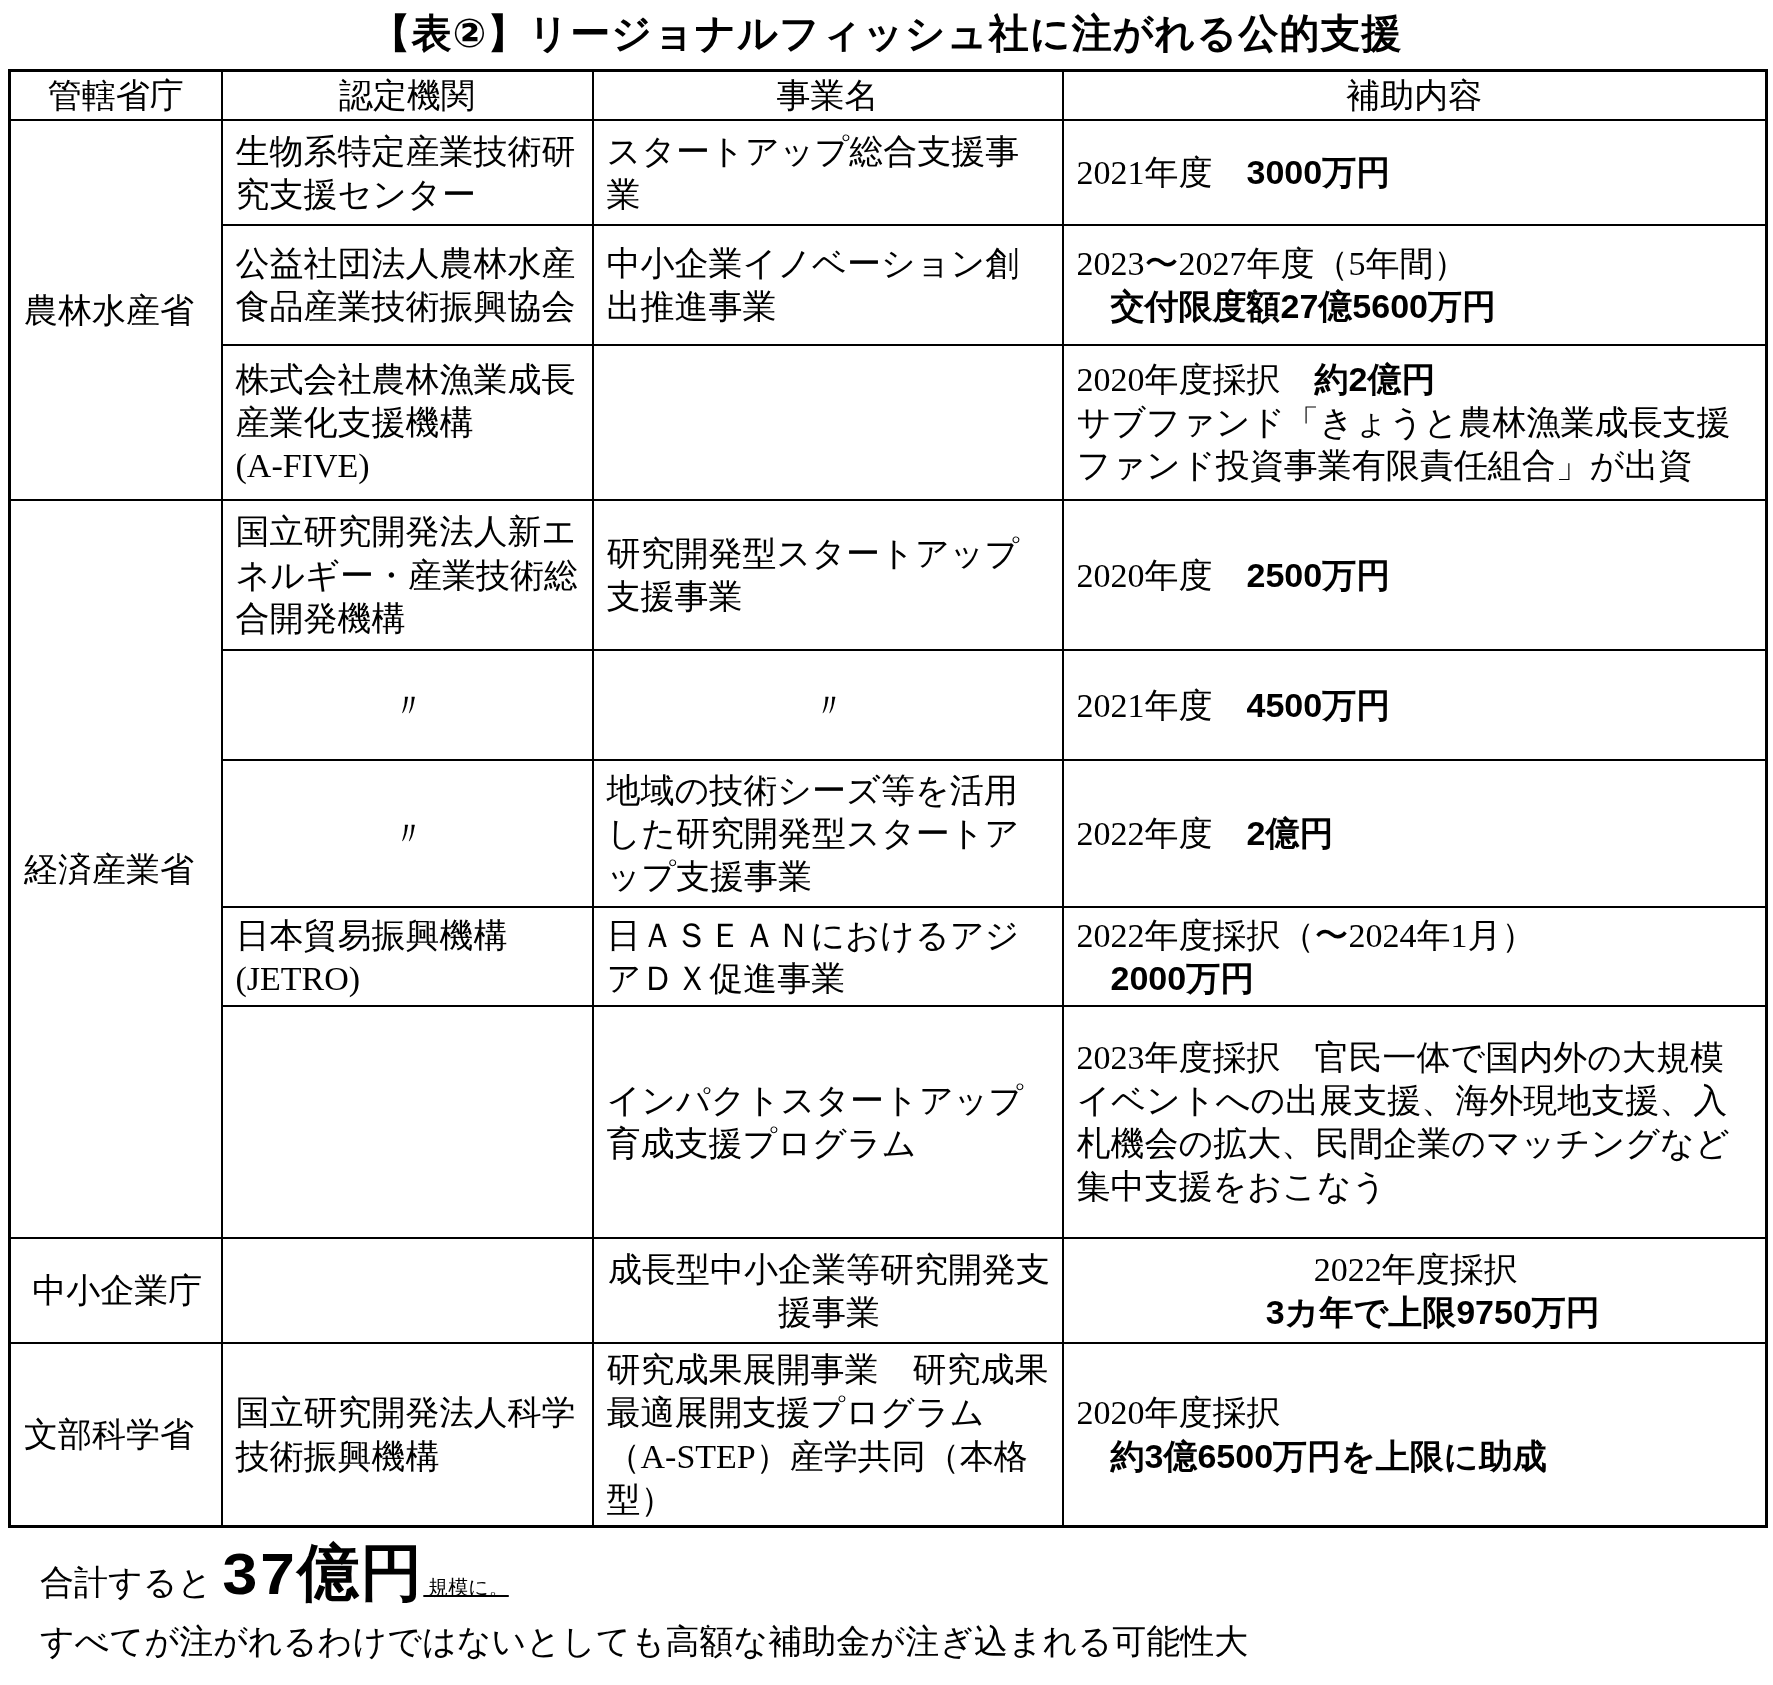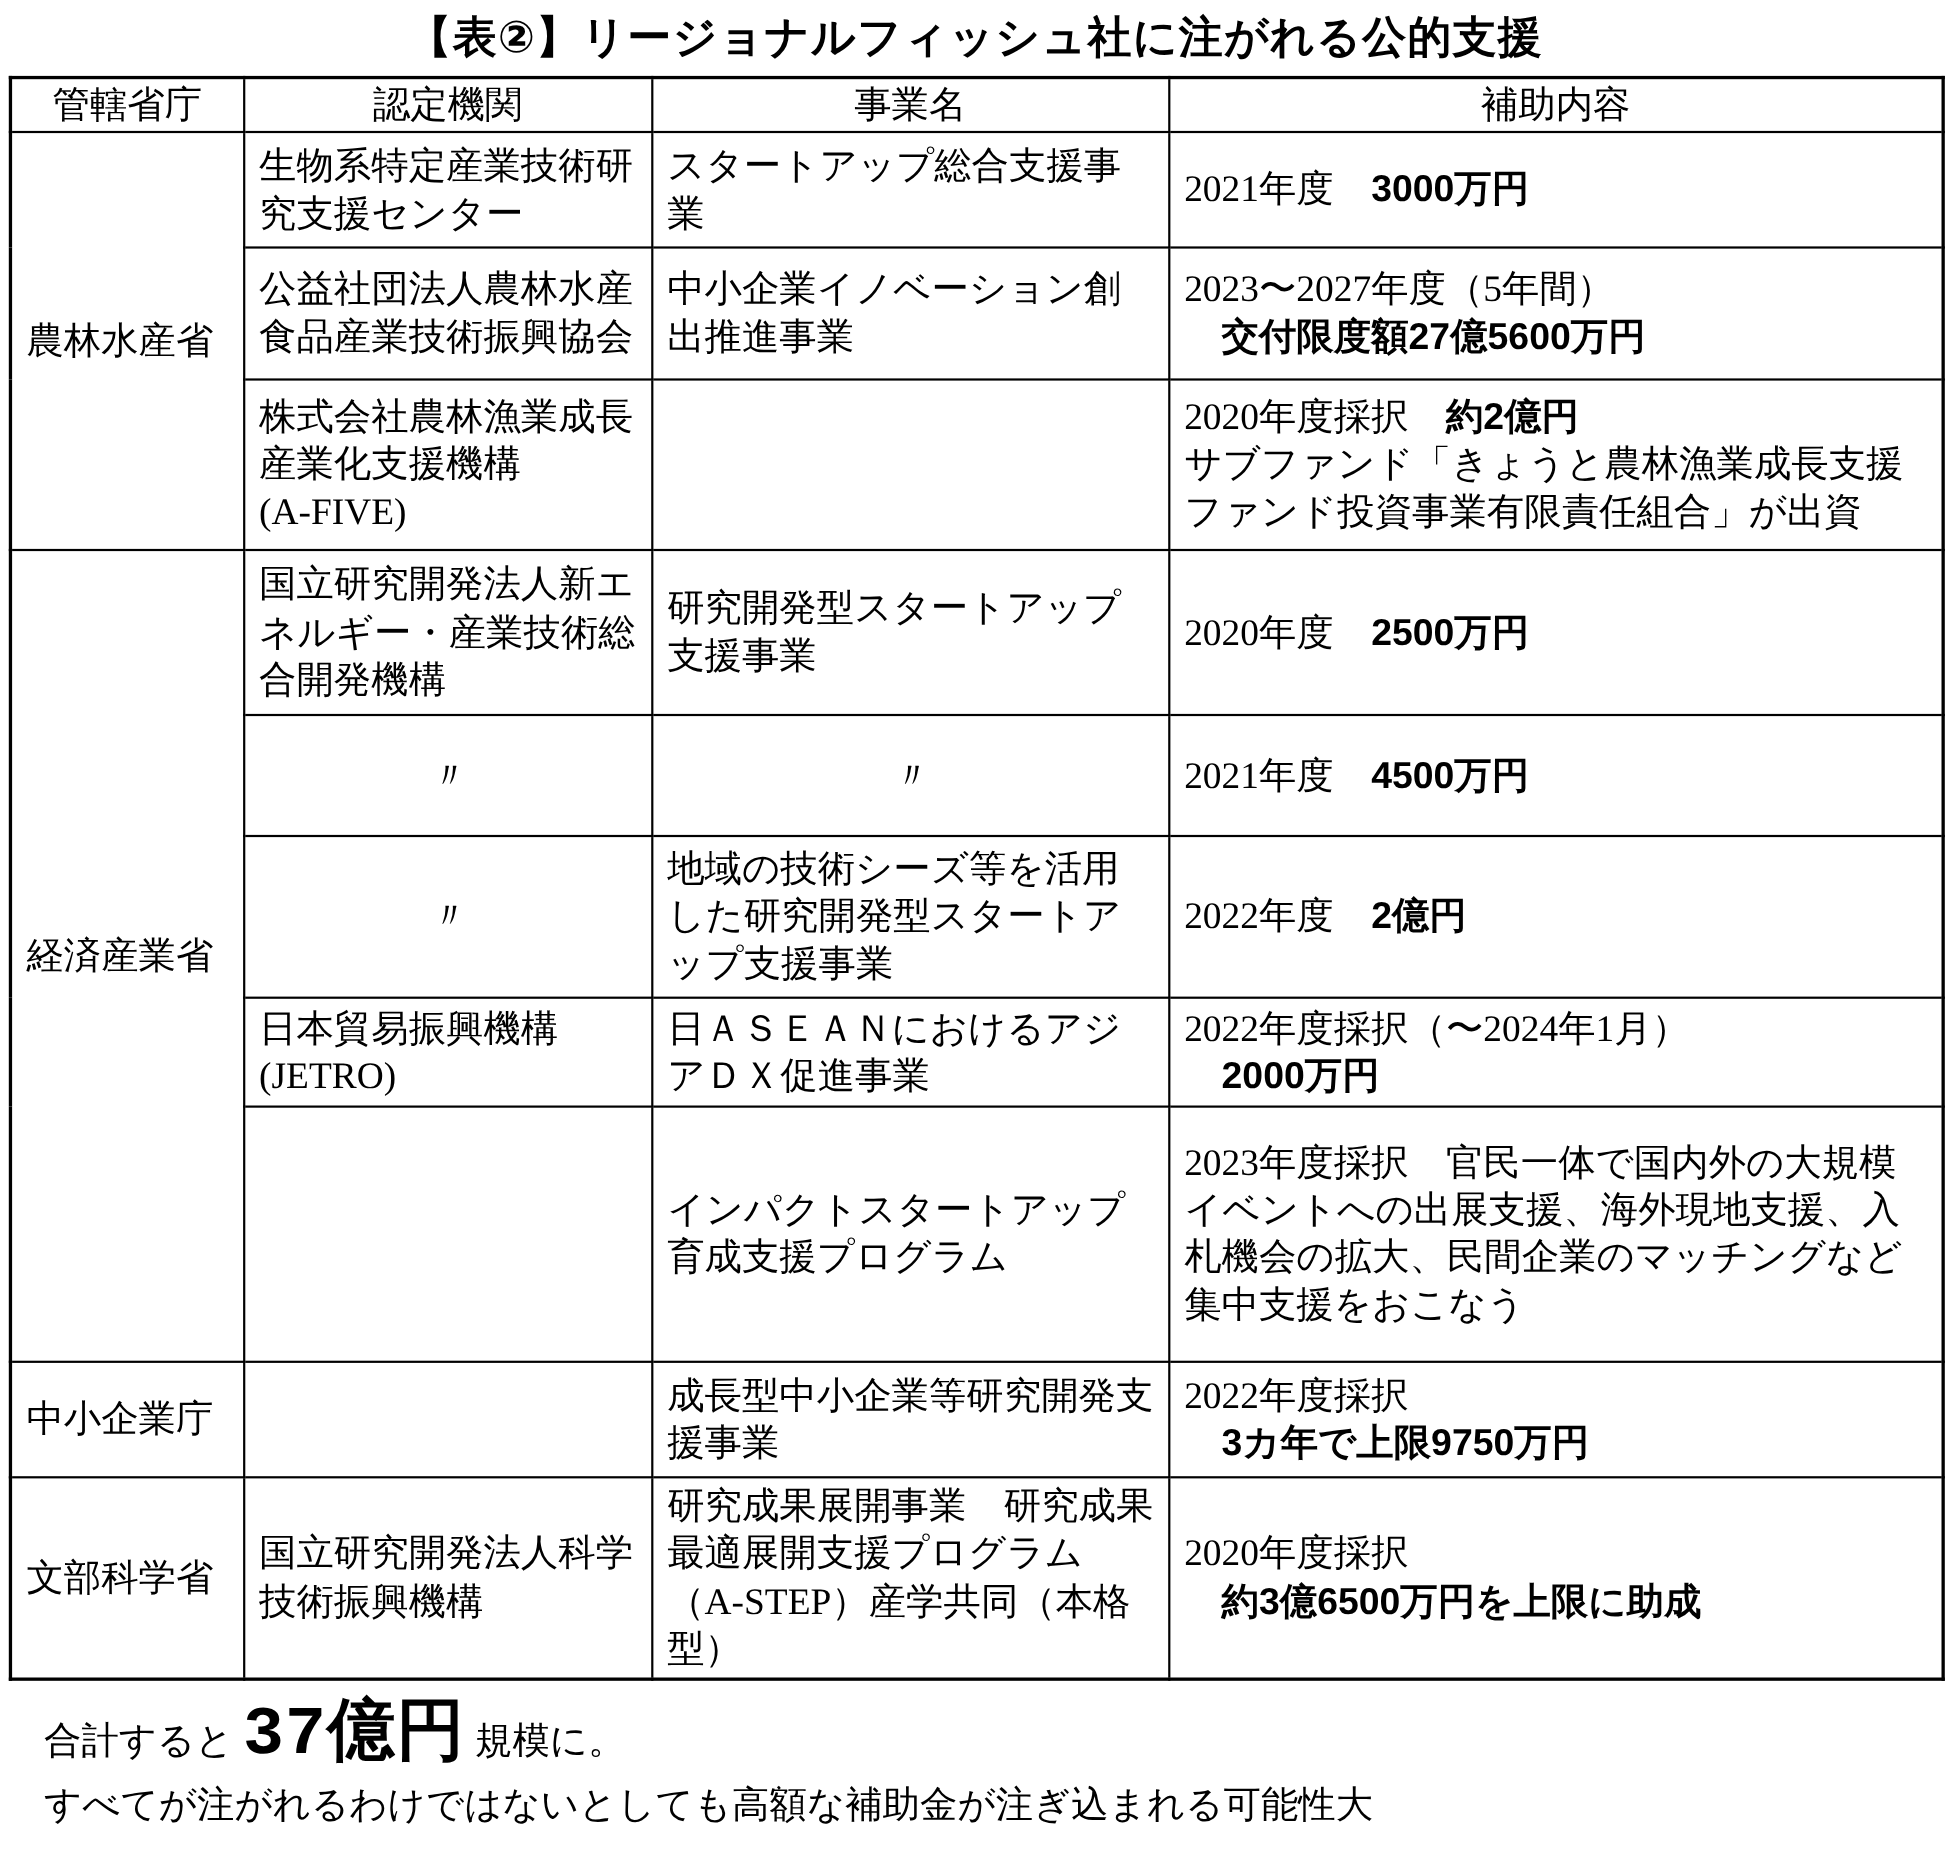--- a/index.html
+++ b/index.html
@@ -25,38 +25,38 @@
     vertical-align:middle;
     overflow:hidden;
   }
   table.support th{
     font-family:"Liberation Sans","DejaVu Sans",sans-serif;
     font-weight:400;text-align:center;padding:2px;
   }
   thead tr{height:48px;}
   tr.r0{height:105px;}  tr.r1{height:120px;} tr.r2{height:155px;}
   tr.r3{height:150px;}  tr.r4{height:110px;} tr.r5{height:147px;}
-  tr.r6{height:99px;}  tr.r7{height:232px;} tr.r8{height:105px;}
+  tr.r6{height:99px;}  tr.r7{height:232px;} tr.r8{height:105px;text-align:center;}
   tr.r9{height:150px;}
   td.col-ministry{padding-left:18px;font-family:"Liberation Sans","DejaVu Sans",sans-serif;}
   td.span-top{vertical-align:top;}
   td.pt-a{padding-top:30px;}
   td.pt-b{padding-top:53px;}
   td.ditto{text-align:center;padding-left:0;}
   span.b{
     font-weight:700;
     font-family:"Liberation Sans","DejaVu Sans",sans-serif;
   }
   .footer{margin:16px 0 0 40px;}
   .footer-line1{font-size:34px;line-height:1.1;margin-bottom:10px;}
   .total-amount{
     font-family:Liberation Mono, monospace;
     font-weight:700;font-size:62px;vertical-align:baseline;letter-spacing:1px;
   }
-  .total-suffix{font-size:34px;}
+  .total-suffix{font-size:20px;text-decoration:underline;}
   .footer-line2,.footer-line3{font-size:34px;line-height:1.2;margin:6px 0;}
 </style>
 </head>
 <body>
 
 <h1 class="page-title">【表②】リージョナルフィッシュ社に注がれる公的支援</h1>
 
 <table class="support">
   <colgroup>
     <col style="width:212px">

